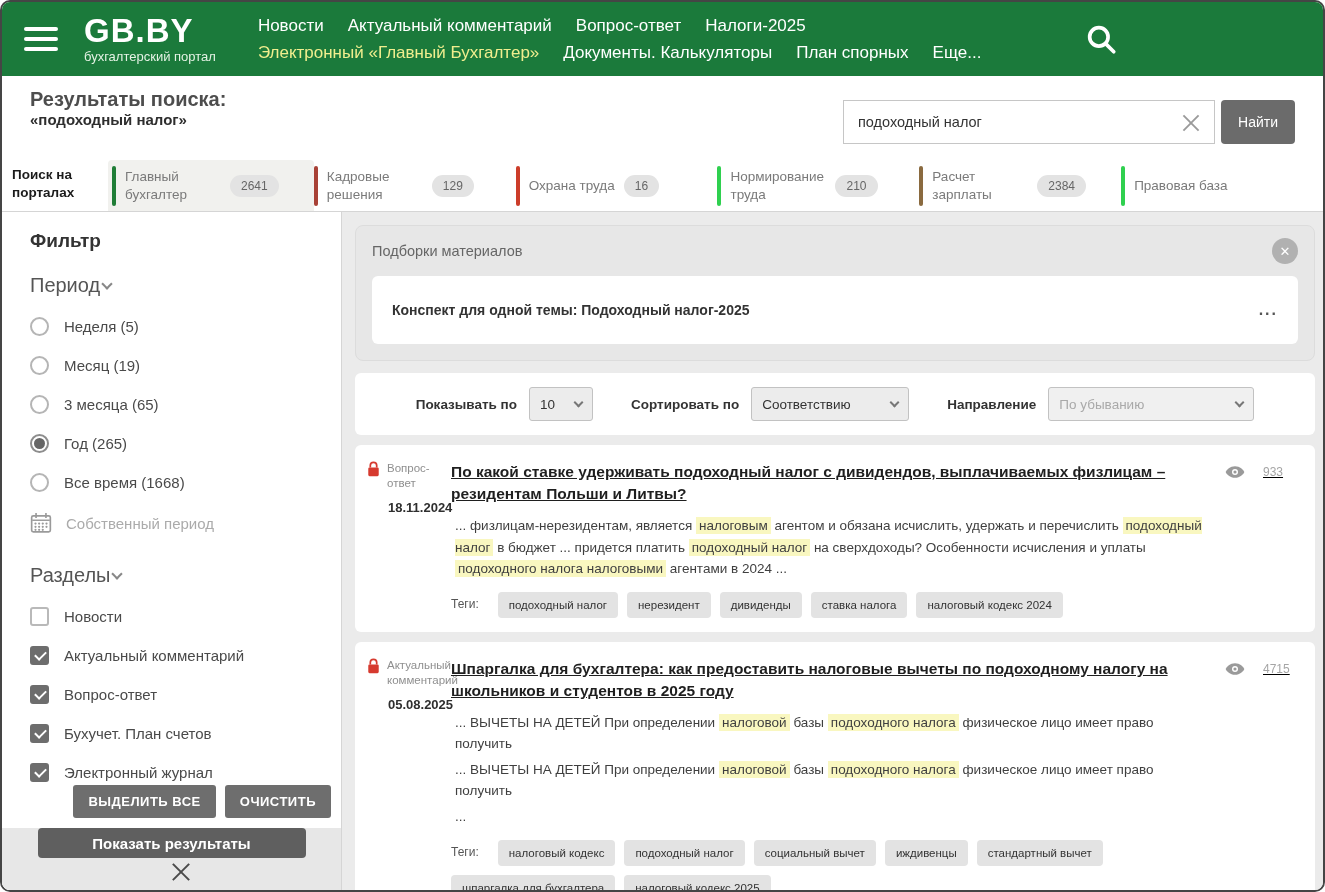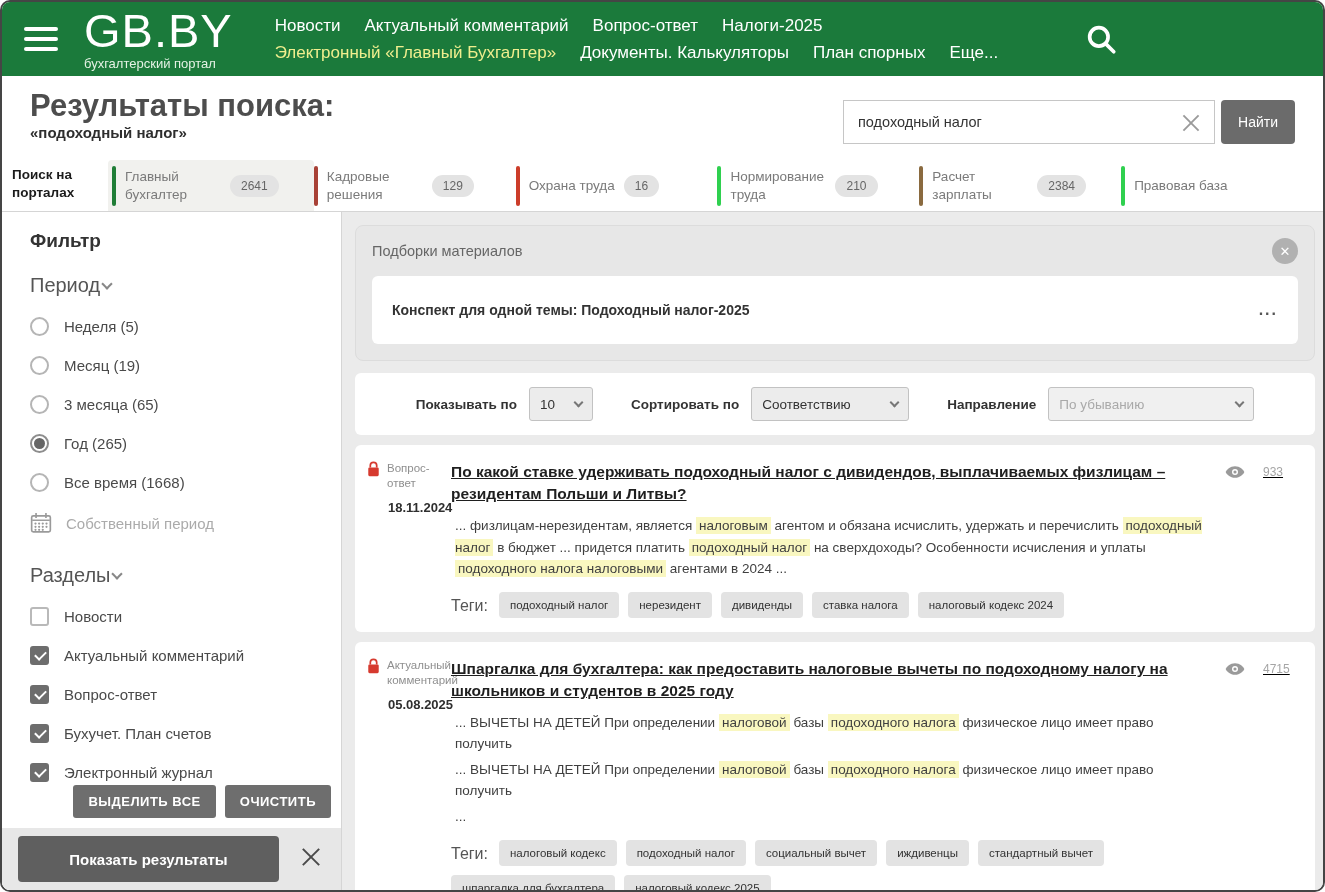--- a/index.html
+++ b/index.html
@@ -6,32 +6,32 @@
   body { margin: 0; background: #fff; font-family: "Liberation Sans", sans-serif; }
   .page { width: 1325px; height: 892px; border: 2px solid #454545; border-radius: 10px;
           overflow: hidden; display: flex; flex-direction: column; background: #fff; }
 
   
   .topbar { height: 74px; background: #1b7a3b; display: flex; align-items: center;
             padding: 0 22px; flex: none; position: relative; }
   .hamburger { width: 34px; display: flex; flex-direction: column; gap: 6px; cursor: pointer; }
   .hamburger span { height: 4px; background: #fff; border-radius: 2px; }
   .logo { margin-left: 26px; color: #fff; cursor: pointer; }
-  .logo-main { font-size: 47px; font-weight: normal; letter-spacing: 1px; line-height: 1; }
+  .logo-main { font-size: 33px; font-weight: bold; letter-spacing: 1px; line-height: 1; }
   .logo-sub { font-size: 13px; color: #e4f2e4; margin-top: 2px; }
   .nav { margin-left: 42px; display: flex; flex-direction: column; gap: 7px; }
   .nav-row { display: flex; gap: 24px; }
   .nav-link { color: #fff; font-size: 17px; cursor: pointer; white-space: nowrap; }
   .nav-link.nav-active { color: #f0ee8e; }
   .search-glass { position: absolute; left: 1082px; top: 20px; cursor: pointer; }
 
   
   .title-row { background: #fff; padding: 12px 28px 8px; display: flex;
                justify-content: space-between; flex: none; height: 84px; }
-  .page-title { font-size: 31px; font-weight: bold; color: #4d4d4d; }
+  .page-title { font-size: 20px; font-weight: bold; color: #4d4d4d; }
   .page-query { font-size: 15px; font-weight: bold; color: #2e2e2e; margin-top: 0; }
   .searchbox { display: flex; align-items: center; margin-top: 4px; }
   .search-field { position: relative; width: 372px; height: 44px;
                   border: 1px solid #c6c6c6; background: #fff; }
   .search-field input { border: none; outline: none; width: 100%; height: 100%;
                         padding: 0 46px 0 14px; font-size: 14.5px; color: #333;
                         font-family: "Liberation Sans", sans-serif; }
   .clear-x { position: absolute; right: 10px; top: 9px; cursor: pointer; }
   .find-btn { margin-left: 6px; width: 74px; height: 44px; background: #6b6b6b; color: #fff;
               font-size: 14px; border: none; border-radius: 4px; cursor: pointer;
@@ -75,21 +75,21 @@
                              transform: rotate(45deg); }
   .f-label { font-size: 15px; color: #4a4a4a; }
   .custom-period { display: flex; align-items: center; gap: 14px; color: #ababab;
                    font-size: 15px; margin: 4px 0 30px; cursor: default; }
   .sections-gap { margin-top: 28px; }
   .filter-actions { position: absolute; bottom: 72px; right: 10px; display: flex; gap: 9px; }
   .action-btn { background: #6e6e6e; color: #fff; font-size: 13px; font-weight: bold;
                 padding: 9px 15px; border: none; border-radius: 3px; letter-spacing: .5px;
                 cursor: pointer; font-family: "Liberation Sans", sans-serif; }
   .filter-bottom { position: absolute; left: 0; right: 0; bottom: 0; height: 62px;
-                   background: #e7e7e7; display: flex; align-items: center; padding: 0 16px; }
+                   background: #e7e7e7; display: flex; align-items: center; padding: 0 16px; flex-direction: column; }
   .show-btn { width: 268px; height: 46px; background: #5f5f5f; color: #fff; font-size: 15px;
               font-weight: bold; border: none; border-radius: 4px; cursor: pointer;
               font-family: "Liberation Sans", sans-serif; }
   .filter-close { margin-left: 18px; cursor: pointer; }
 
   
   .main { flex: 1; background: #ebebeb; padding: 13px 8px 0 13px; overflow: hidden; min-width: 0; }
 
   .collections { background: #e7e7e7; border: 1px solid #dcdcdc; border-radius: 8px;
                  padding: 12px 16px 16px; }
@@ -121,21 +121,21 @@
   .rtype { font-size: 11.5px; color: #8f8f8f; line-height: 1.3; width: 64px; }
   .rdate { font-size: 13px; font-weight: bold; color: #2f2f2f; margin: 9px 0 0 21px;
            white-space: nowrap; }
   .rbody { flex: 1; min-width: 0; padding-right: 14px; }
   .rtitle { font-size: 15.5px; font-weight: bold; color: #1f1f1f; line-height: 1.45;
             text-decoration: underline; cursor: pointer; display: inline-block; }
   .snippet { margin-top: 9px; font-size: 13.5px; color: #3f3f3f; line-height: 1.6; }
   .snippet p { margin: 4px; }
   .hl { background: #f9f7c0; padding: 1px 3px; }
   .tags { display: flex; gap: 9px; margin-top: 12px; flex-wrap: wrap; align-items: flex-start; }
-  .tags-label { font-size: 16px; color: #555; padding-top: 5px; margin-right: 2px; }
+  .tags-label { font-size: 12px; color: #555; padding-top: 5px; margin-right: 10px; }
   .tag { background: #e3e3e3; border-radius: 4px; padding: 7px 11px; font-size: 11.5px;
          color: #333; cursor: pointer; white-space: nowrap; }
   .rviews { width: 76px; flex: none; display: flex; gap: 18px; align-items: flex-end;
             align-self: flex-start; padding-top: 4px; text-decoration: underline; }
   .rcount { font-size: 12px; color: #a5a5a5; }
 </style>
 </head>
 <body>
 
 <div class="page">

